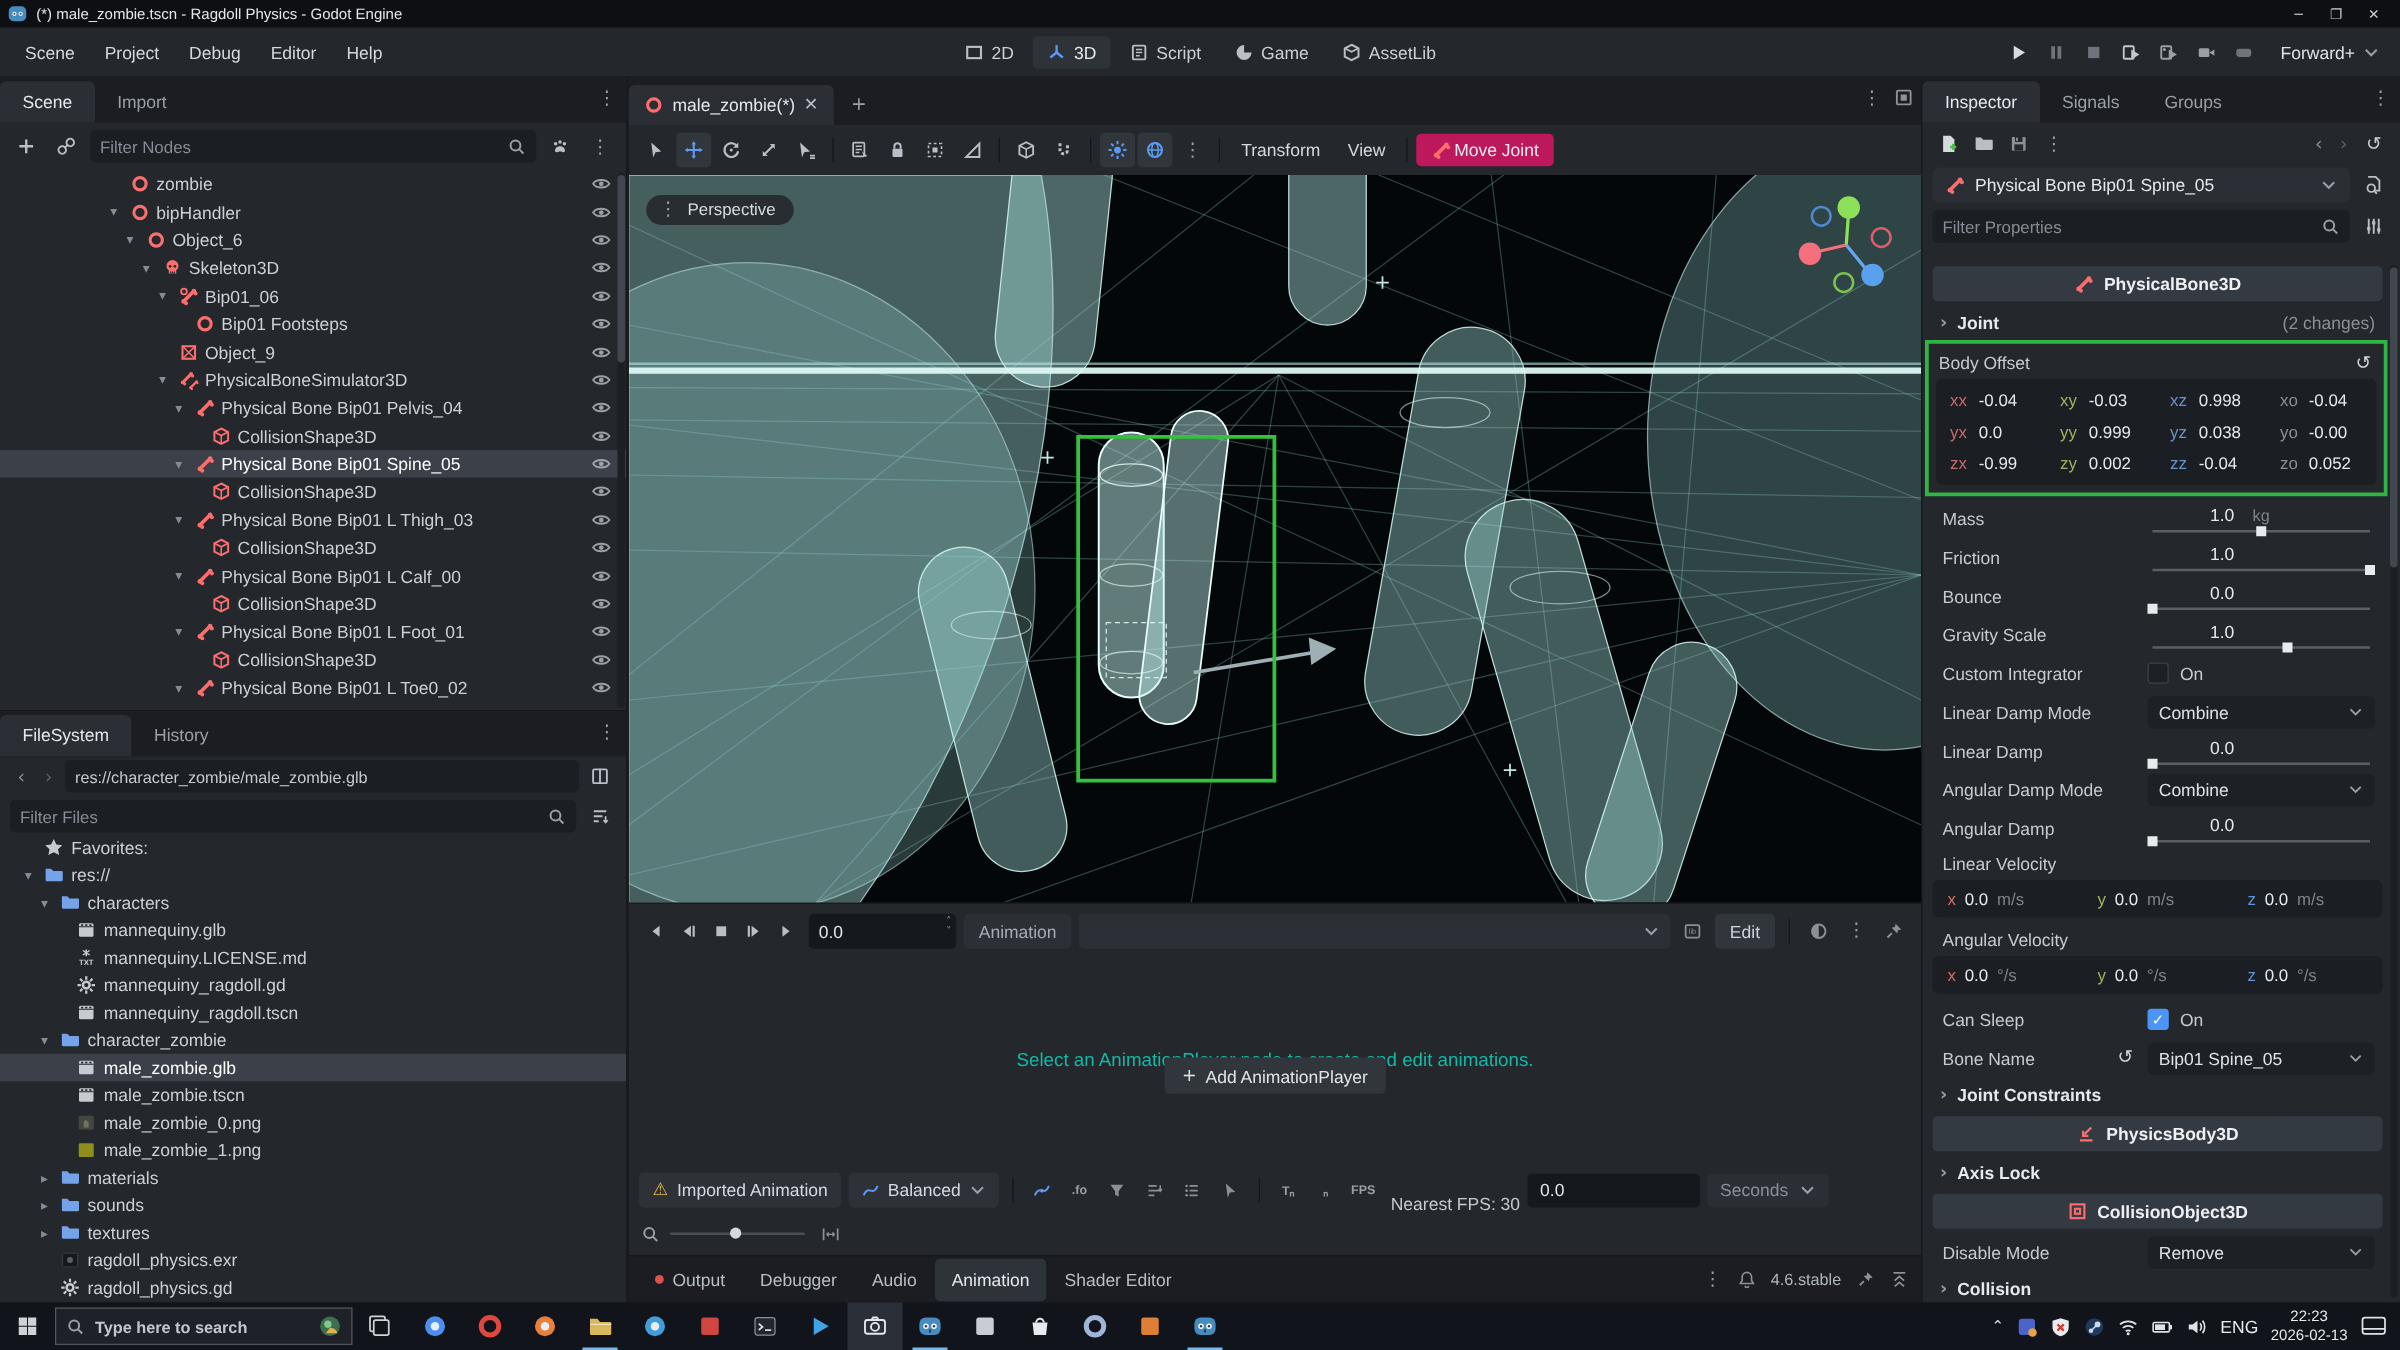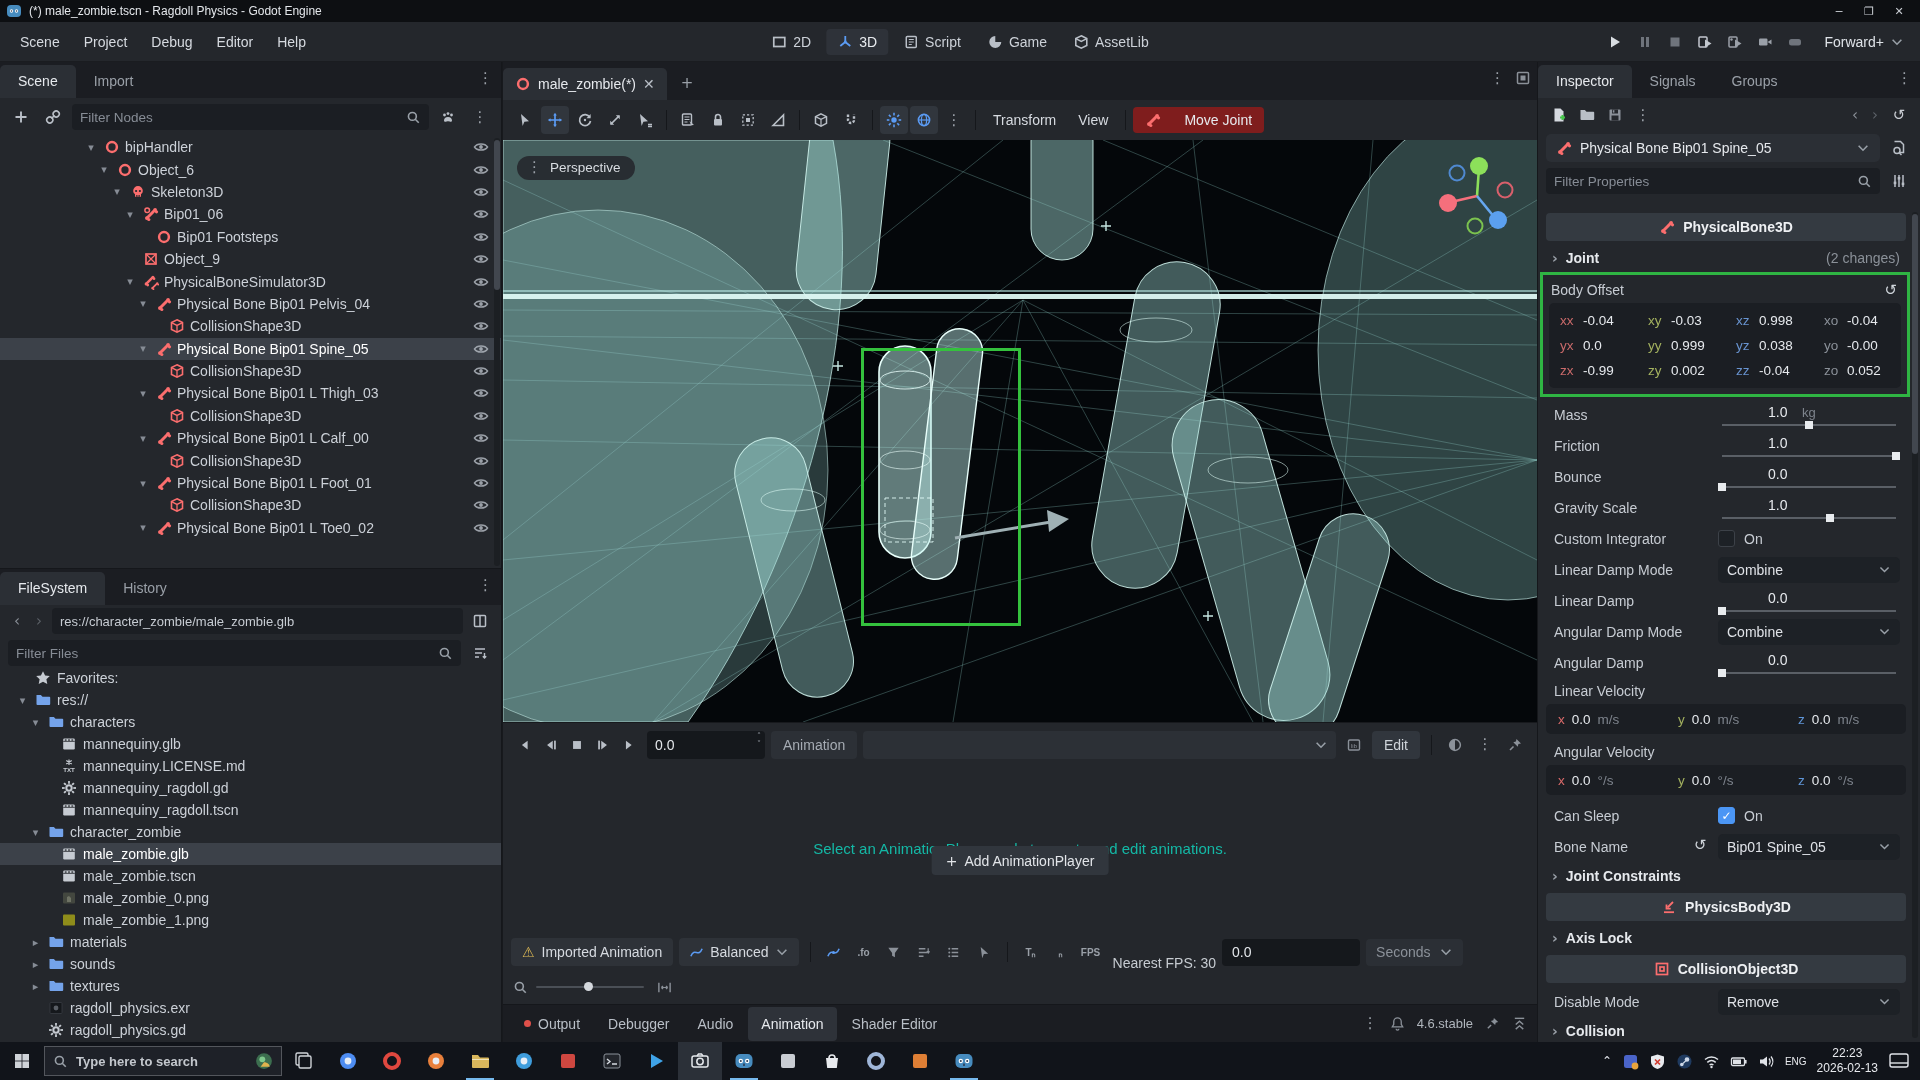--- a/index.html
+++ b/index.html
@@ -61,21 +61,21 @@
   #scene-tabs { height:38px; background:#1b1d22; display:flex; align-items:flex-end; position:relative; }
   #main-scene-tab { display:flex; align-items:center; gap:7px; background:#2b2f35; border-radius:5px 5px 0 0; padding:8px 12px; color:#e6e9ed; }
   #new-tab-btn { padding:8px 14px; color:#9aa0a8; font-size:15px; }
   #scene-tabs-right { position:absolute; right:6px; top:8px; display:flex; gap:10px; align-items:center; }
 
   #vp-toolbar { height:40px; display:flex; align-items:center; gap:2px; padding:0 8px; background:#24272c; }
   .toolbtn { width:28px; height:28px; border-radius:4px; display:flex; align-items:center; justify-content:center; }
   .toolbtn.active { background:#31363d; }
   .tsep { width:1px; height:20px; background:#15171b; margin:0 5px; }
   .menu-txt { padding:5px 10px; color:#d6dae0; }
-  #move-joint { display:flex; align-items:center; gap:23px; background:#7f1d1d; border-radius:4px; padding:5px 12px; color:#e6e9ed; }
+  #move-joint { display:flex; align-items:center; gap:2px; background:#be185d; border-radius:4px; padding:5px 12px; color:#e6e9ed; }
 
   #viewport { position:relative; flex:none; height:582px; background:#04070a; overflow:hidden; }
   #persp-pill { position:absolute; left:14px; top:16px; background:rgba(38,41,47,.92); border-radius:13px; padding:4px 14px 5px 10px; display:flex; gap:8px; align-items:center; font-size:13.5px; color:#d9dde2; }
   #axis-gizmo { position:absolute; right:18px; top:14px; }
   #selection-box { position:absolute; left:358px; top:208px; width:160px; height:278px; border:3px solid #34c13d; }
 
   #anim-controls { height:44px; border-top:1px solid #17191d; display:flex; align-items:center; gap:6px; padding:0 10px; background:#24272c; }
   .transport { display:flex; gap:2px; align-items:center; }
   #anim-time { background:#15181c; border-radius:4px; height:28px; width:118px; display:flex; align-items:center; padding:0 8px; color:#e3e6ea; position:relative; }
   #anim-time .updown { position:absolute; right:4px; top:2px; font-size:8px; color:#8b9199; line-height:1.1; text-align:center; }
@@ -150,21 +150,21 @@
 
   
   #taskbar { position:absolute; left:0; right:0; bottom:0; height:38px; background:#11141a; display:flex; align-items:center; }
   #start-btn { width:44px; height:38px; display:flex; align-items:center; justify-content:center; }
   #tb-search { width:238px; height:30px; background:#1e2128; border:1px solid #53565c; display:flex; align-items:center; gap:8px; padding:0 8px; color:#c3c7cd; font-size:13px;font-weight:bold; }
   #tb-apps { display:flex; align-items:center; height:38px; }
   .tbapp { width:44px; height:38px; display:flex; align-items:center; justify-content:center; position:relative; }
   .tbapp.focused { background:#2b3038; }
   .tbapp.open::after { content:""; position:absolute; bottom:0; left:8px; right:8px; height:2px; background:#76b9ed; }
   #tray { margin-left:auto; display:flex; align-items:center; gap:10px; padding-right:10px; height:38px; }
-  #tray .lang { font-size:10px; color:#e8eaee; }
+  #tray .lang { font-size:14px; color:#e8eaee; }
   #clock { text-align:center; font-size:12px; color:#e8eaee; line-height:1.25; }
   #notif { width:22px; height:18px; }
 </style>
 </head>
 <body>
 
 <div id="titlebar">
   <span id="godot-logo">
       <svg width="16" height="16" viewBox="0 0 16 16">
         <rect x="1" y="2" width="14" height="12" rx="4" fill="#478cbf"></rect>
@@ -320,20 +320,36 @@
           <svg width="16" height="16" viewBox="0 0 16 16">
             <circle cx="4.5" cy="6" r="1.4" fill="#b9bfc7"></circle>
             <circle cx="8" cy="4.6" r="1.4" fill="#b9bfc7"></circle>
             <circle cx="11.5" cy="6" r="1.4" fill="#b9bfc7"></circle>
             <path d="M8 8c2.6 0 4 1.8 4 3.4 0 1-0.8 1.6-1.8 1.3C9.2 12.4 8.8 12.2 8 12.2s-1.2.2-2.2.5c-1 .3-1.8-.3-1.8-1.3C4 9.8 5.4 8 8 8z" fill="#b9bfc7"></path>
           </svg>
         </span>
       <span class="kebab glyph iconbtn">⋮</span>
     </div>
     <div id="scene-tree">
+        <div class="trow" style="padding-left: 84px;">
+          <span class="arrow glyph"></span>
+          <span class="ticon">
+            <svg width="16" height="16" viewBox="0 0 16 16">
+              <circle cx="8" cy="8" r="4.9" fill="none" stroke="#fc6e6e" stroke-width="2.5"></circle>
+            </svg>
+          </span>
+          <span>zombie</span>
+          <span class="spacer"></span>
+          <span class="eye">
+            <svg width="16" height="12" viewBox="0 0 16 12">
+              <path d="M1.5 6c2.6-4 10.4-4 13 0-2.6 4-10.4 4-13 0z" fill="none" stroke="#b0b6be" stroke-width="1.5"></path>
+              <circle cx="8" cy="6" r="1.9" fill="#b0b6be"></circle>
+            </svg>
+          </span>
+        </div>
         <div class="trow" style="padding-left: 84px;">
           <span class="arrow glyph">▾</span>
           <span class="ticon">
             <svg width="16" height="16" viewBox="0 0 16 16">
               <circle cx="8" cy="8" r="4.9" fill="none" stroke="#fc6e6e" stroke-width="2.5"></circle>
             </svg>
           </span>
           <span>bipHandler</span>
           <span class="spacer"></span>
           <span class="eye">

